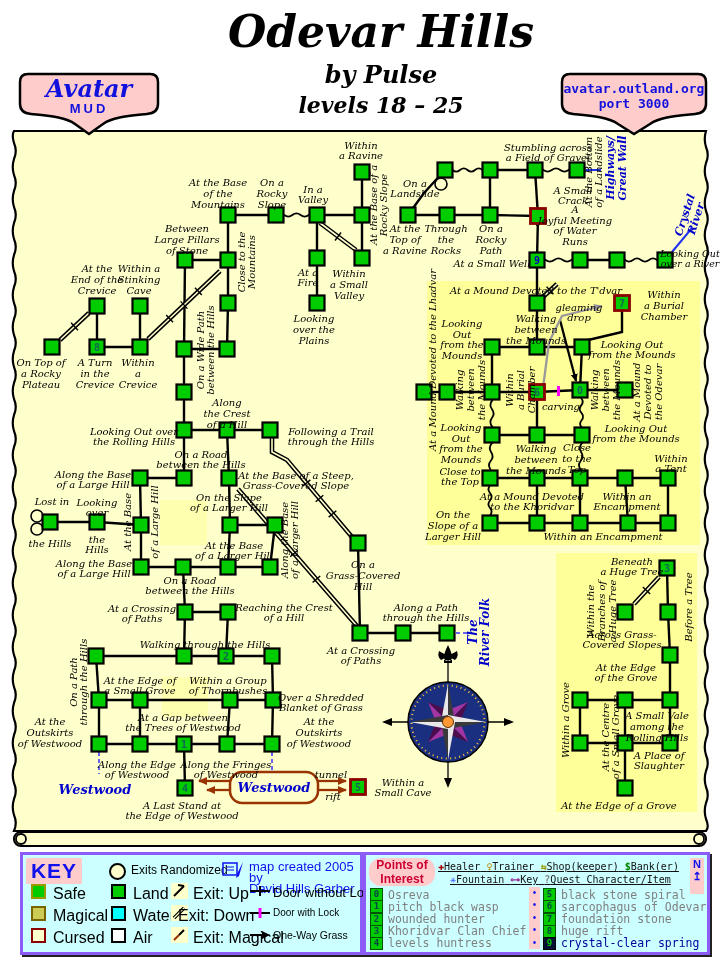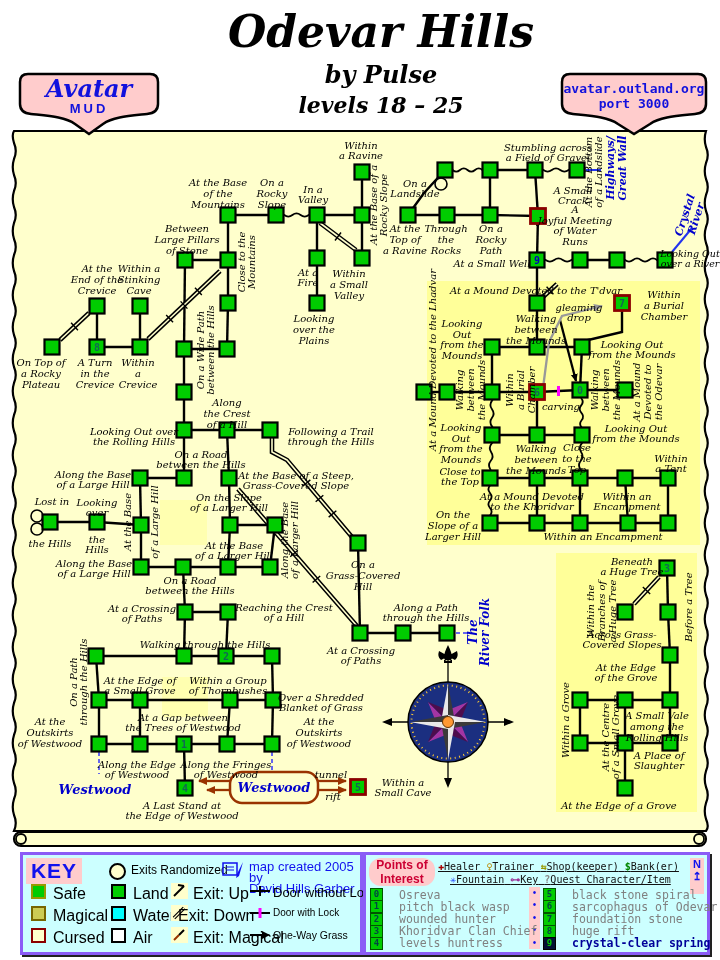--- a/index.html
+++ b/index.html
@@ -33,22 +33,22 @@
   #poi-title{left:3px;top:3px;width:66px;height:28px;background:#FFCCCC;border-radius:12px;
              color:#CC0033;font-weight:bold;font-size:12px;line-height:14px;text-align:center;}
   .plegend{font-family:"DejaVu Sans Mono",monospace;font-size:10px;color:#111;white-space:nowrap;text-decoration:underline;}
   .pic{font-weight:bold;}
   .poi-col{position:absolute;top:33px;}
   .poi-row{height:12.2px;line-height:12.2px;white-space:nowrap;}
   .poi-num{display:inline-block;width:11px;height:11px;background:#00CC00;border:1px solid #005500;
            color:#004444;font-family:"DejaVu Sans Mono",monospace;font-size:9px;font-weight:bold;
            text-align:center;line-height:11px;vertical-align:middle;}
   .poi-num.sp{background:#001133;color:#00CC00;border-color:#000;}
-  .poi-name{font-family:"DejaVu Sans Mono",monospace;font-size:11.5px;color:#808080;padding-left:16px;vertical-align:middle;}
-  .poi-name.sp{color:#000099;font-weight:bold;}
+  .poi-name{font-family:"DejaVu Sans Mono",monospace;font-size:11.5px;color:#808080;padding-left:5px;vertical-align:middle;}
+  .poi-name.sp{color:#000099;font-weight:normal;}
   #bullet-strip{left:163px;top:32px;width:11px;height:62px;background:#FFCCCC;color:#1111EE;
                 font-size:10px;line-height:12.4px;text-align:center;}
   #north-badge{right:3px;top:3px;width:14px;height:36px;background:#FFCCCC;color:#1111EE;
                font-weight:bold;font-size:11px;line-height:12px;text-align:center;}
 </style>
 </head>
 <body>
 
 <div id="page">
 

